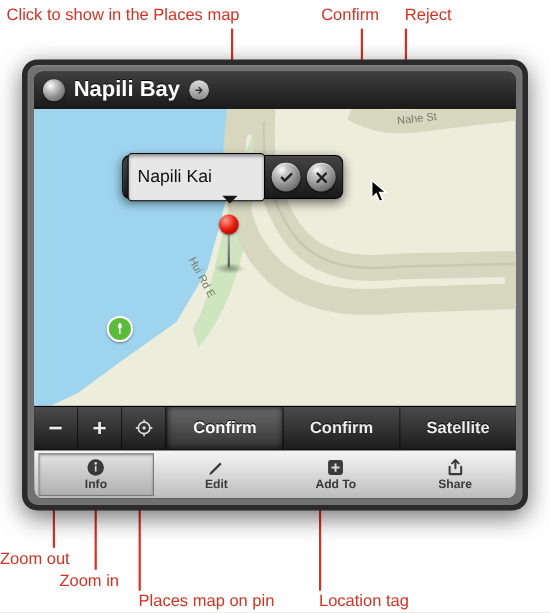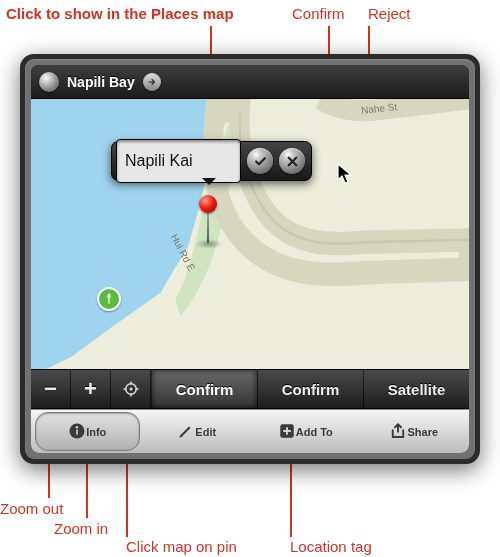--- a/index.html
+++ b/index.html
@@ -57,21 +57,21 @@
   }
   .globe {
     width: 20px; height: 20px;
     border-radius: 50%;
     background: radial-gradient(circle at 35% 30%, #fff 0%, #c8c8c8 25%, #888 60%, #555 100%);
     box-shadow: 0 1px 2px rgba(0,0,0,0.6);
   }
   .title-text {
     color: #fff;
     font-weight: 600;
-    font-size: 14px;
+    font-size: 20px;
     text-shadow: 0 -1px 0 #000;
   }
   .title-arrow {
     width: 18px; height: 18px;
     border-radius: 50%;
     background: linear-gradient(#ddd,#888);
     display: flex; align-items: center; justify-content: center;
     box-shadow: 0 1px 1px rgba(0,0,0,0.6);
   }
   .title-arrow svg { width: 10px; height: 10px; }
@@ -129,24 +129,24 @@
     height: 44px;
     background: linear-gradient(#f5f5f5,#bcbcbc);
     border-top: 1px solid #888;
     display: flex;
     align-items: stretch;
     padding: 2px 4px;
     gap: 6px;
   }
   .tool {
     flex: 1;
-    display: flex; flex-direction: row; align-items: center; justify-content: center;
+    display: flex; flex-direction: column; align-items: center; justify-content: center;
     font-size: 11px; font-weight: bold;
     color: #3a3a3a;
-    border-radius: 13px;
+    border-radius: 0;
   }
   .tool svg { width: 18px; height: 18px; margin-bottom: 1px; }
   .tool.selected {
     background: linear-gradient(#e2e2e2,#b0b0b0);
     border: 1px solid #7a7a7a;
     box-shadow: inset 0 1px 2px rgba(0,0,0,0.3);
   }
   
   .popover {
     position: absolute;
@@ -231,36 +231,36 @@
   .cursor {
     position: absolute;
     left: 305px; top: 63px;
     width: 20px; height: 24px;
     pointer-events: none;
   }
 </style>
 </head>
 <body>
 
-<div class="anno" style="left:6px; top:5px;font-weight:bold;">Click to show in the Places map</div>
+<div class="anno" style="left:6px; top:5px;">Click to show in the Places map</div>
 <div class="anno-line" style="left:210px; top:26px; width:2px; height:41px;"></div>
 
 <div class="anno" style="left:292px; top:5px;">Confirm</div>
 <div class="anno-line" style="left:328px; top:26px; width:2px; height:84px;"></div>
 
 <div class="anno" style="left:368px; top:5px;">Reject</div>
 <div class="anno-line" style="left:368px; top:26px; width:2px; height:84px;"></div>
 
 <div class="anno" style="left:0px; top:500px;">Zoom out</div>
 <div class="anno-line" style="left:48px; top:394px; width:2px; height:104px;"></div>
 
 <div class="anno" style="left:54px; top:520px;">Zoom in</div>
 <div class="anno-line" style="left:86px; top:394px; width:2px; height:124px;"></div>
 
-<div class="anno" style="left:126px; top:538px;">Click map on pin</div>
+<div class="anno" style="left:126px; top:538px;">Places map on pin</div>
 <div class="anno-line" style="left:126px; top:394px; width:2px; height:143px;"></div>
 
 <div class="anno" style="left:290px; top:538px;">Location tag</div>
 <div class="anno-line" style="left:290px; top:140px; width:2px; height:397px;"></div>
 
 <div class="panel">
   <div class="panel-inner">
 
     <div class="titlebar">
       <div class="globe"></div>

